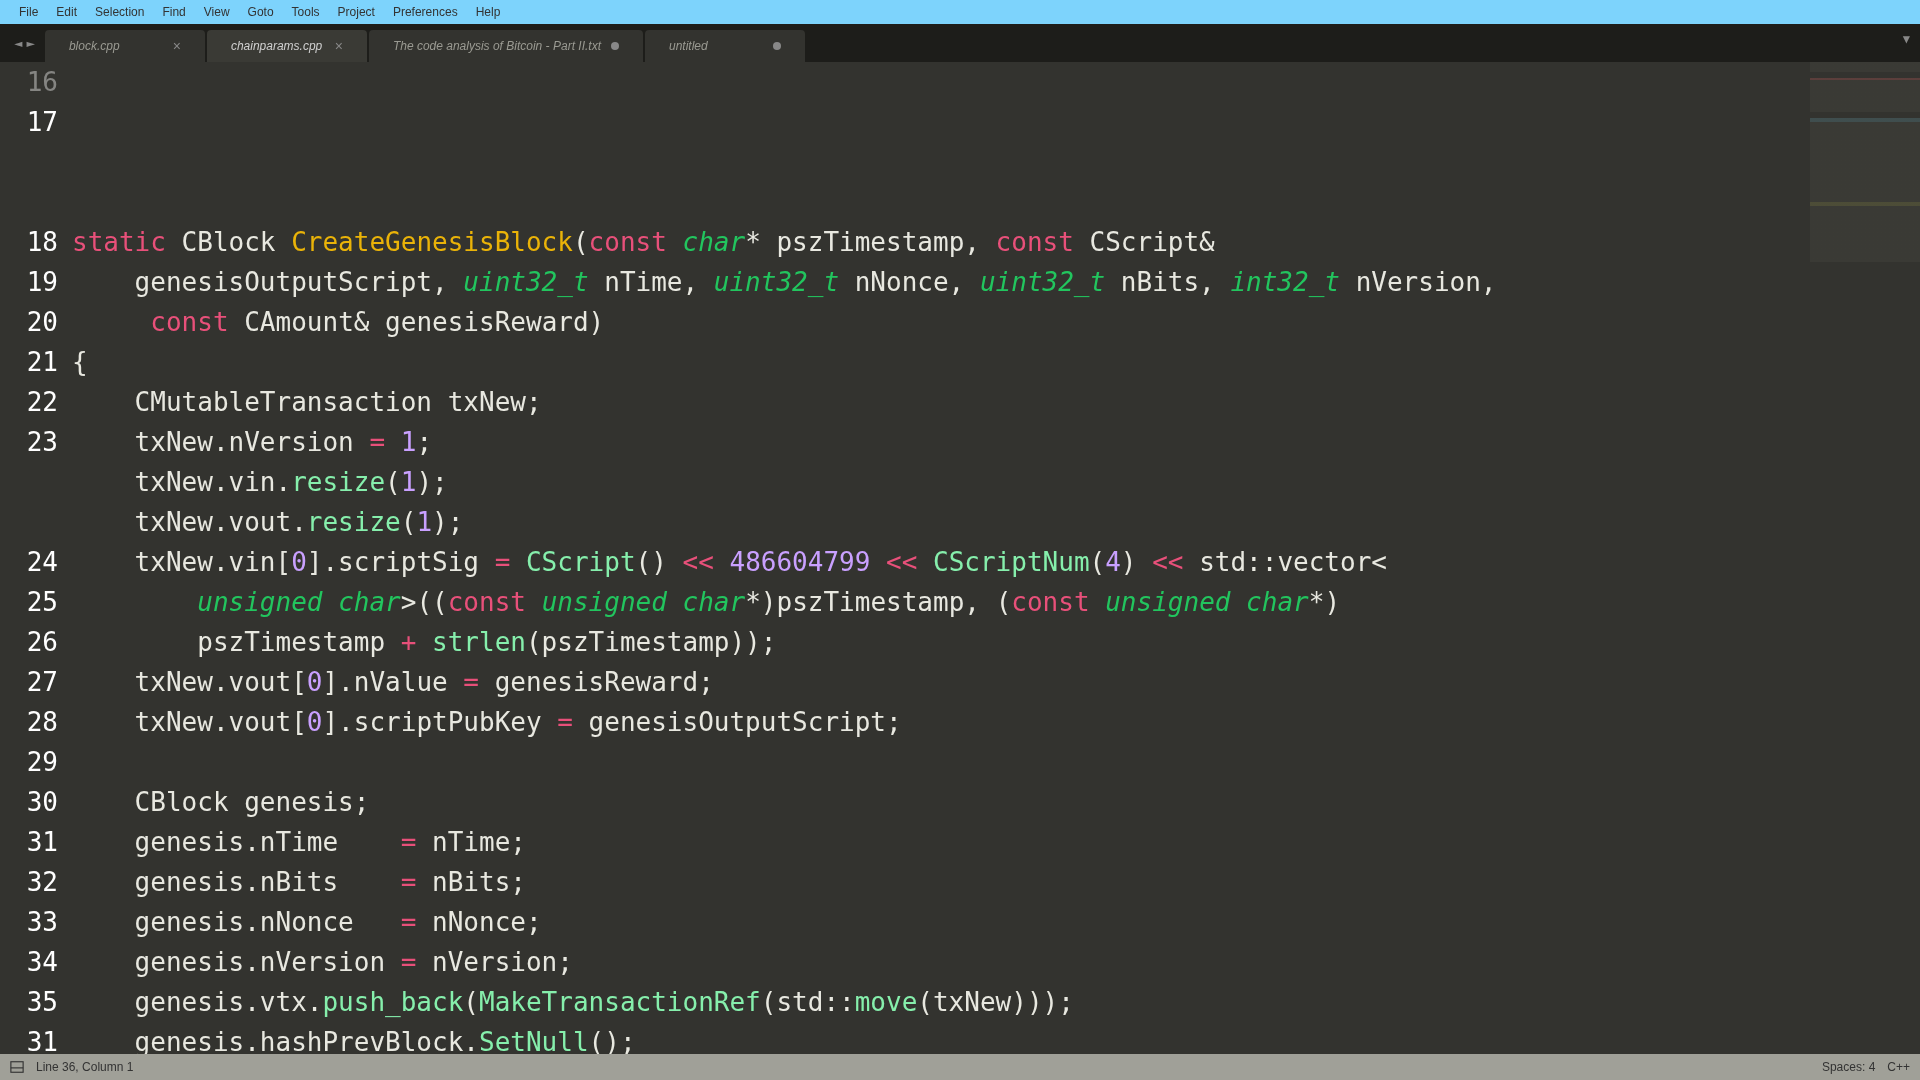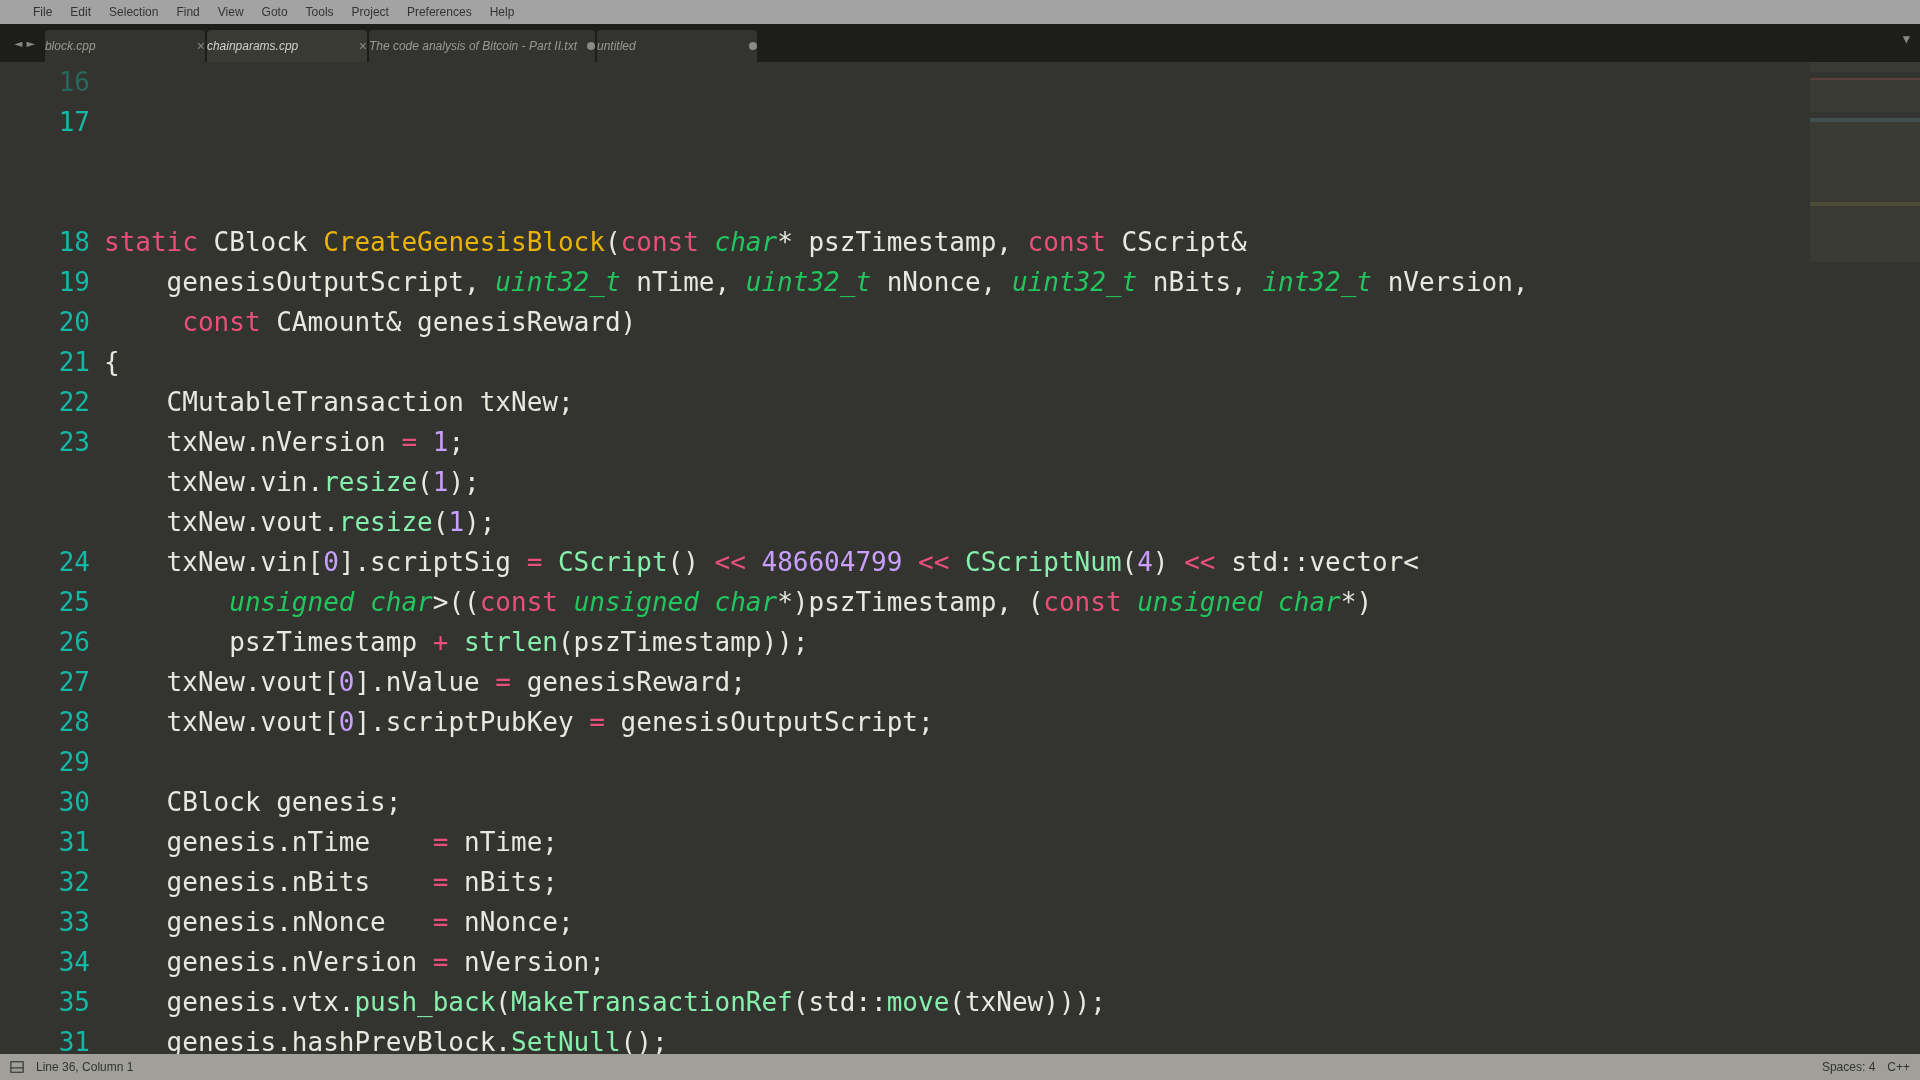--- a/index.html
+++ b/index.html
@@ -7,26 +7,26 @@
   font-family: "Consolas", "Monaco", monospace;
   background: #2b2b28;
   color: #d0d0d0;
   width: 1920px;
   height: 1080px;
   overflow: hidden;
   display: flex;
   flex-direction: column;
 }
 .menubar {
-  background: #a3a3a3;
+  background: #7dd3fc;
   color: #333;
   height: 24px;
   display: flex;
   align-items: center;
-  padding: 0 24px;
+  padding: 0 10px;
   font-family: -apple-system, "Segoe UI", sans-serif;
   font-size: 12px;
 }
 .menubar .menuitem { padding: 3px 9px; cursor: default; }
 
 .tabbar {
   background: #1d1d1a;
   height: 38px;
   display: flex;
   align-items: flex-end;
@@ -37,21 +37,21 @@
   display: flex;
   align-items: center;
   padding: 0 8px;
   height: 100%;
   color: #888;
   font-size: 14px;
 }
 .nav-arrows span { padding: 0 2px; }
 .tab {
   height: 32px;
-  padding: 0 0;
+  padding: 0 24px;
   display: flex;
   align-items: center;
   gap: 10px;
   color: #9a9a92;
   font-family: -apple-system, "Segoe UI", sans-serif;
   font-size: 12px;
   font-style: italic;
   background: #33332f;
   border-radius: 4px 4px 0 0;
   margin-right: 2px;
@@ -74,28 +74,27 @@
 
 .editor-wrap {
   flex: 1;
   display: flex;
   background: #33332f;
   overflow: hidden;
   position: relative;
 }
 .gutter {
   background: #33332f;
-  color: #14b8a6;
+  color: #ffffff;
   text-align: right;
   padding: 0 14px 0 8px;
   font-size: 26px;
   line-height: 40px;
   user-select: none;
   min-width: 72px;
-  margin-left: 32px;
 }
 .gutter .ln { height: 40px; }
 .gutter .ln.faded { opacity: 0.4; }
 .code {
   flex: 1;
   font-size: 26px;
   line-height: 40px;
   white-space: pre;
   padding-right: 120px;
   color: #e8e8e0;

